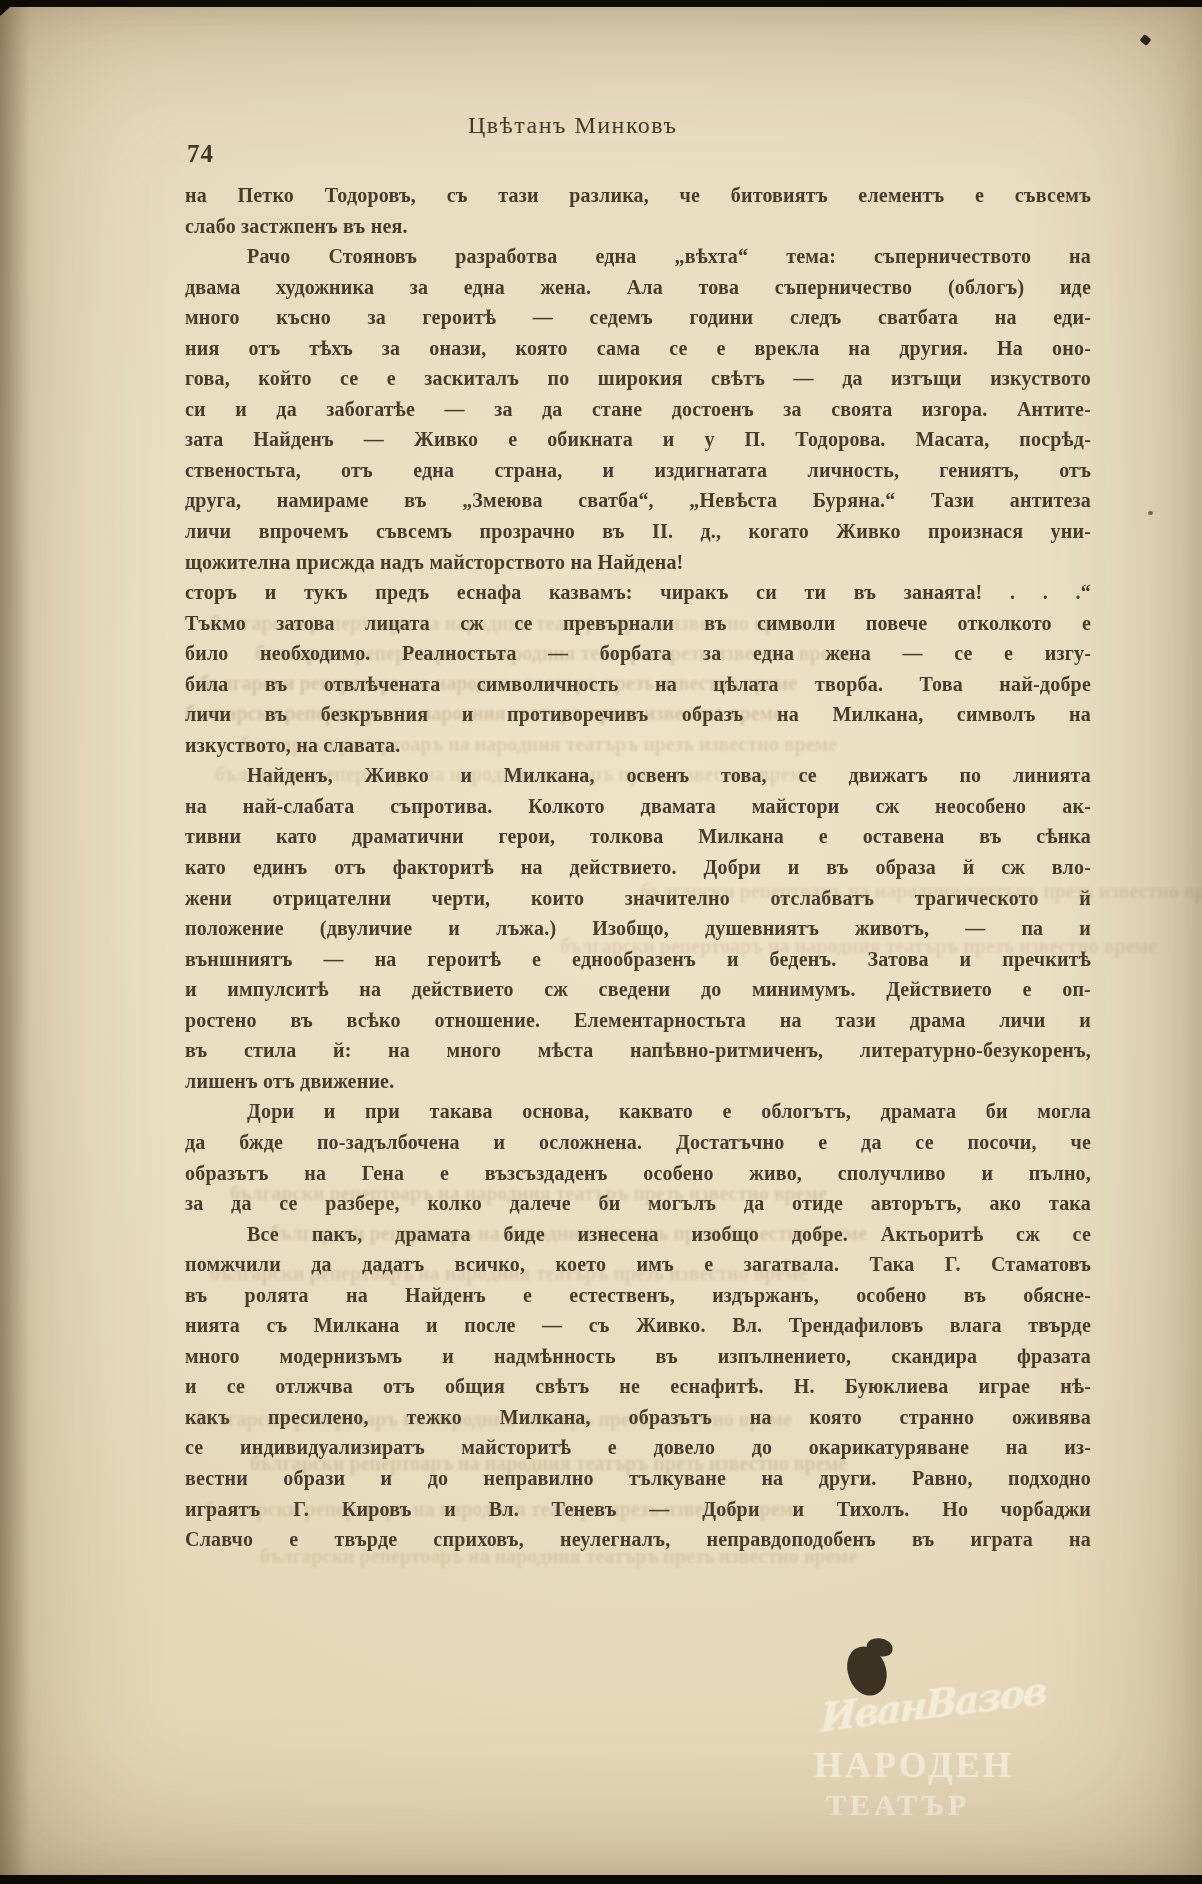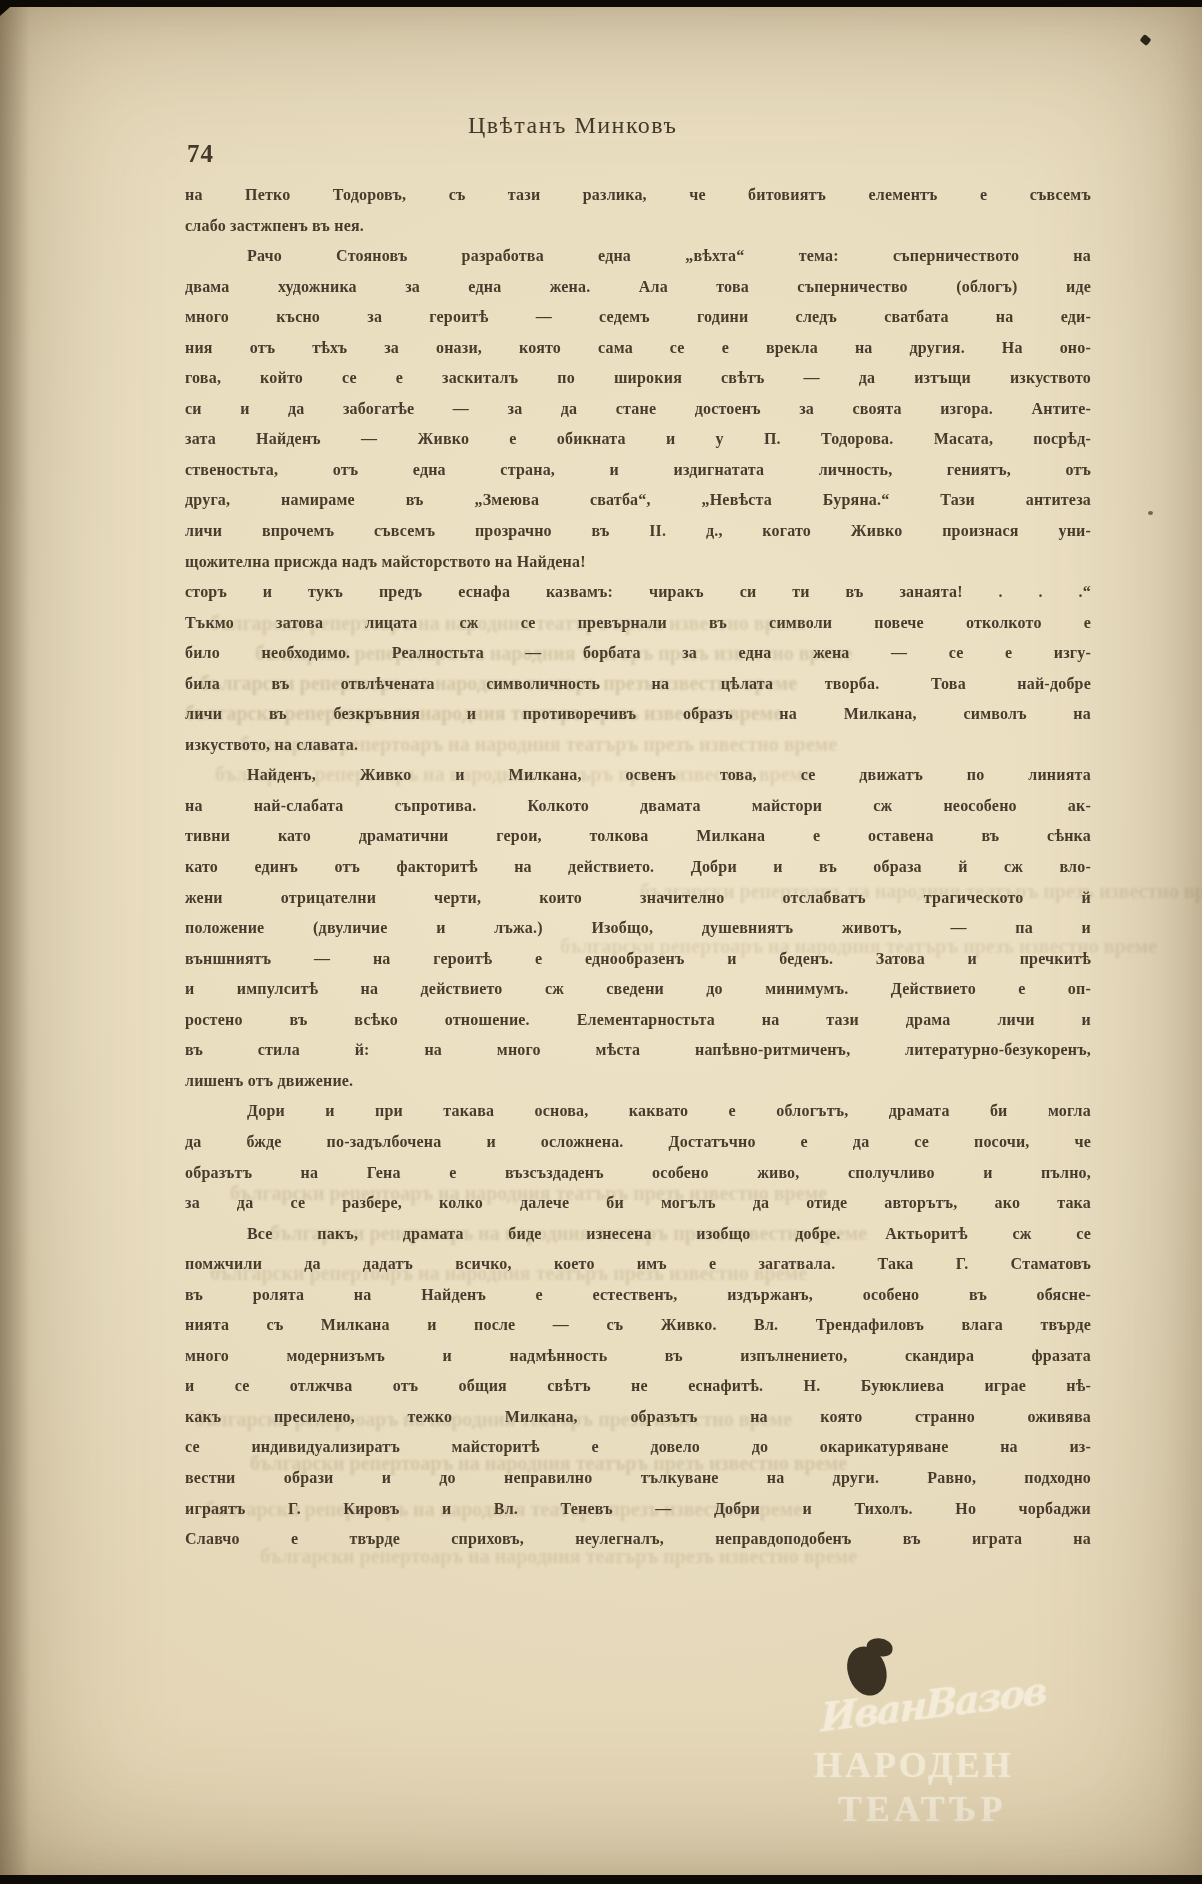--- a/index.html
+++ b/index.html
@@ -22,21 +22,21 @@
     transform:rotate(40deg);border-radius:2px;}
   .speck-b{position:absolute;left:1148px;top:511px;width:5px;height:4px;background:#4d4232;
     border-radius:50%;opacity:.75;}
 
   .pagenum{position:absolute;left:187px;top:112px;font-size:25px;font-weight:bold;
     color:#46392a;letter-spacing:1px;margin-top:28px;}
   .running-title{position:absolute;left:468px;top:112px;font-size:24px;font-weight:normal;
     color:#46392a;letter-spacing:1.5px;}
 
   .textblock{position:absolute;left:185px;top:180px;width:906px;
-    font-size:16px;line-height:30.55px;font-weight:bold;color:#493c2c;
+    font-size:20px;line-height:30.55px;font-weight:bold;color:#493c2c;
     letter-spacing:.2px;}
   .para{margin:0;}
   .line{text-align:justify;text-align-last:justify;}
   .line.lastline{text-align-last:left;}
   .line.indent{text-indent:62px;}
 
   
   .ghost-layer{position:absolute;left:0;top:0;right:0;bottom:0;pointer-events:none;}
   .ghost{position:absolute;font-size:20px;font-weight:bold;color:#a8976f;
     white-space:nowrap;filter:blur(1.1px);}
@@ -46,21 +46,21 @@
   .stamp-emblem{position:absolute;left:50px;top:8px;width:38px;height:50px;background:#241c10;
     border-radius:46% 54% 48% 52%;transform:rotate(-14deg);opacity:.88;}
   .stamp-emblem:after{content:"";position:absolute;left:24px;top:-4px;width:26px;height:18px;
     background:#241c10;border-radius:50% 60% 40% 50%;transform:rotate(18deg);}
   .stamp-signature{position:absolute;left:22px;top:44px;font-family:"DejaVu Serif", serif;
     font-style:italic;font-weight:bold;font-size:38px;letter-spacing:-2px;
     transform:rotate(-7deg) skewX(-8deg);text-shadow:0 0 2px rgba(244,236,216,.6);
     filter:blur(.3px);}
   .stamp-org1{position:absolute;left:16px;top:106px;font-size:36px;font-weight:bold;
     letter-spacing:3px;text-shadow:0 0 2px rgba(244,236,216,.55);filter:blur(.3px);}
-  .stamp-org2{position:absolute;left:40px;top:150px;font-size:36px;font-weight:bold;
+  .stamp-org2{position:absolute;left:28px;top:150px;font-size:30px;font-weight:bold;
     letter-spacing:4px;text-shadow:0 0 2px rgba(244,236,216,.55);filter:blur(.3px);}
 </style>
 </head>
 <body>
 
 <div class="page">
 
   <div class="ghost-layer" id="ghostLayer">
       <div class="ghost" style="left: 210px; top: 612px; opacity: 0.3;">български репертоаръ на народния театъръ презъ известно време</div>
       <div class="ghost" style="left: 255px; top: 642px; opacity: 0.34;">български репертоаръ на народния театъръ презъ известно време</div>

